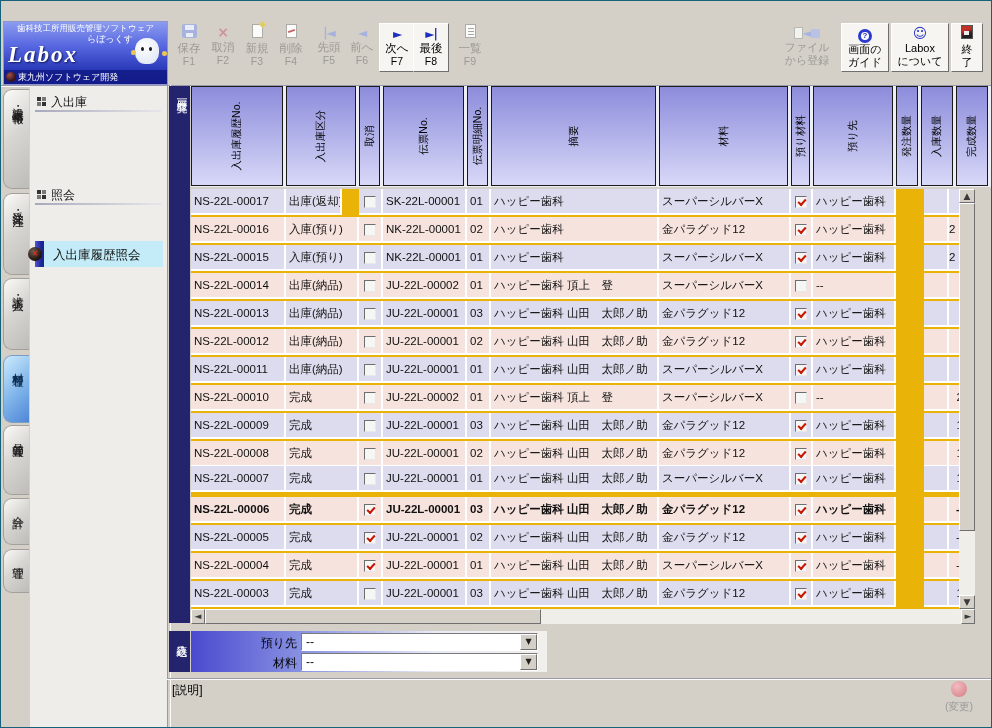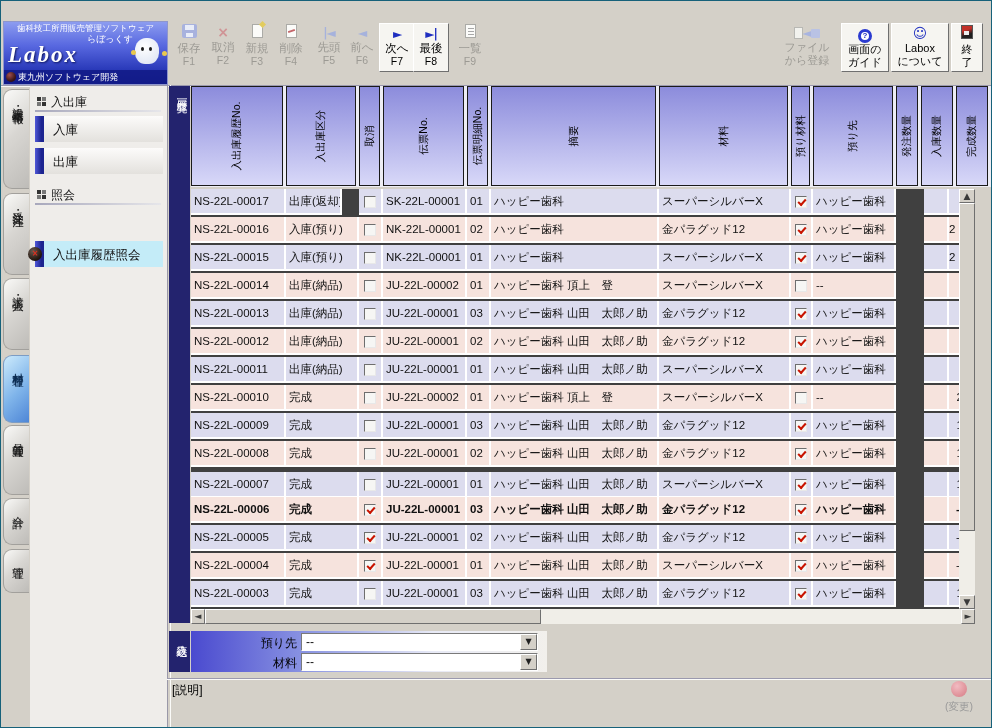--- a/index.html
+++ b/index.html
@@ -91,21 +91,21 @@
   
   .vnavy{position:absolute;background:#23236E;color:#FFF;}
   .vnavy span{position:absolute;left:5px;top:5px;writing-mode:vertical-rl;text-orientation:upright;
               font-size:11px;letter-spacing:1px;}
   #grid-tab{left:168px;top:85px;width:21px;height:537px;}
   #grid-header{position:absolute;left:190px;top:85px;width:800px;height:101px;background:#EDEDF4;}
   .hcell{position:absolute;top:0;height:100px;background:linear-gradient(180deg,#8C8CDC,#D8D8F8);
          border:1px solid #1A1A1A;box-sizing:border-box;}
   .hcell i{position:absolute;left:50%;top:50%;transform:translate(-50%,-50%) rotate(-90deg);
            font-style:normal;font-size:10.5px;color:#000;white-space:nowrap;}
-  #grid-body{position:absolute;left:190px;top:188px;width:768px;height:420px;overflow:hidden;background:#404040;}
+  #grid-body{position:absolute;left:190px;top:188px;width:768px;height:420px;overflow:hidden;background:#eab308;}
   .grow{position:absolute;left:0;width:800px;height:28px;}
   .grow.even .gcell{background:#DCDCEE;}
   .grow.odd  .gcell{background:#F6E3DD;}
   .gcell{position:absolute;top:0;height:26px;border-right:2px solid #FFF;border-bottom:2px solid #FFF;
          box-sizing:border-box;font-size:11.5px;color:#101010;line-height:25px;
          padding-left:3px;white-space:nowrap;overflow:hidden;}
   .gcell.num{text-align:left;padding-right:8px;padding-left:0;margin-left:28px;}
   .gcell.clipnum{text-align:right;padding-right:26px;padding-left:0;}
   .gcell.cbx{text-align:center;padding:0;}
   .cb{position:relative;display:inline-block;width:12px;height:12px;margin-top:7px;background:#F6F6F4;
@@ -195,28 +195,20 @@
       <div class="vtab" style="top: 548px; height: 44px;">
         <span>管理</span>
       </div>
     </div>
   <div id="sidebar">
       <div class="sec-head" style="top: 8px;">
         <span class="sq"></span>
         <span class="sec-label">入出庫</span>
         <span class="rule"></span>
       </div>
-      <div class="side-item" style="top: 30px;">
-        <span class="bar"></span>
-        <span class="ilabel">入庫</span>
-      </div>
-      <div class="side-item" style="top: 62px;">
-        <span class="bar"></span>
-        <span class="ilabel">出庫</span>
-      </div>
       <div class="sec-head" style="top: 101px;">
         <span class="sq"></span>
         <span class="sec-label">照会</span>
         <span class="rule"></span>
       </div>
       <div class="side-item selected" style="top: 155px;">
         <span class="bar"></span>
         <span class="cursor-orb">×</span>
         <span class="ilabel">入出庫履歴照会</span>
       </div>
@@ -398,21 +390,21 @@
         <div class="gcell" style="left: 192px; width: 84px;">JU-22L-00001</div>
         <div class="gcell" style="left: 276px; width: 24px;">02</div>
         <div class="gcell" style="left: 300px; width: 168px;">ハッピー歯科 山田　太郎ノ助</div>
         <div class="gcell" style="left: 468px; width: 132px;">金パラグッド12</div>
         <div class="gcell cbx" style="left: 600px; width: 22px;"><span class="cb checked"></span></div>
         <div class="gcell" style="left: 622px; width: 83px;">ハッピー歯科</div>
         <div class="gcell num" style="left: 705px; width: 25px;"></div>
         <div class="gcell num" style="left: 730px; width: 35px;"></div>
         <div class="gcell clipnum" style="left: 765px; width: 35px;">1</div>
       </div>
-      <div class="grow even" style="top: 283px;">
+      <div class="grow even" style="top: 277px;">
         <div class="gcell" style="left: 0px; width: 95px;">NS-22L-00007</div>
         <div class="gcell" style="left: 95px; width: 73px;">完成</div>
         <div class="gcell cbx" style="left: 168px; width: 24px;"><span class="cb"></span></div>
         <div class="gcell" style="left: 192px; width: 84px;">JU-22L-00001</div>
         <div class="gcell" style="left: 276px; width: 24px;">01</div>
         <div class="gcell" style="left: 300px; width: 168px;">ハッピー歯科 山田　太郎ノ助</div>
         <div class="gcell" style="left: 468px; width: 132px;">スーパーシルバーX</div>
         <div class="gcell cbx" style="left: 600px; width: 22px;"><span class="cb checked"></span></div>
         <div class="gcell" style="left: 622px; width: 83px;">ハッピー歯科</div>
         <div class="gcell num" style="left: 705px; width: 25px;"></div>

